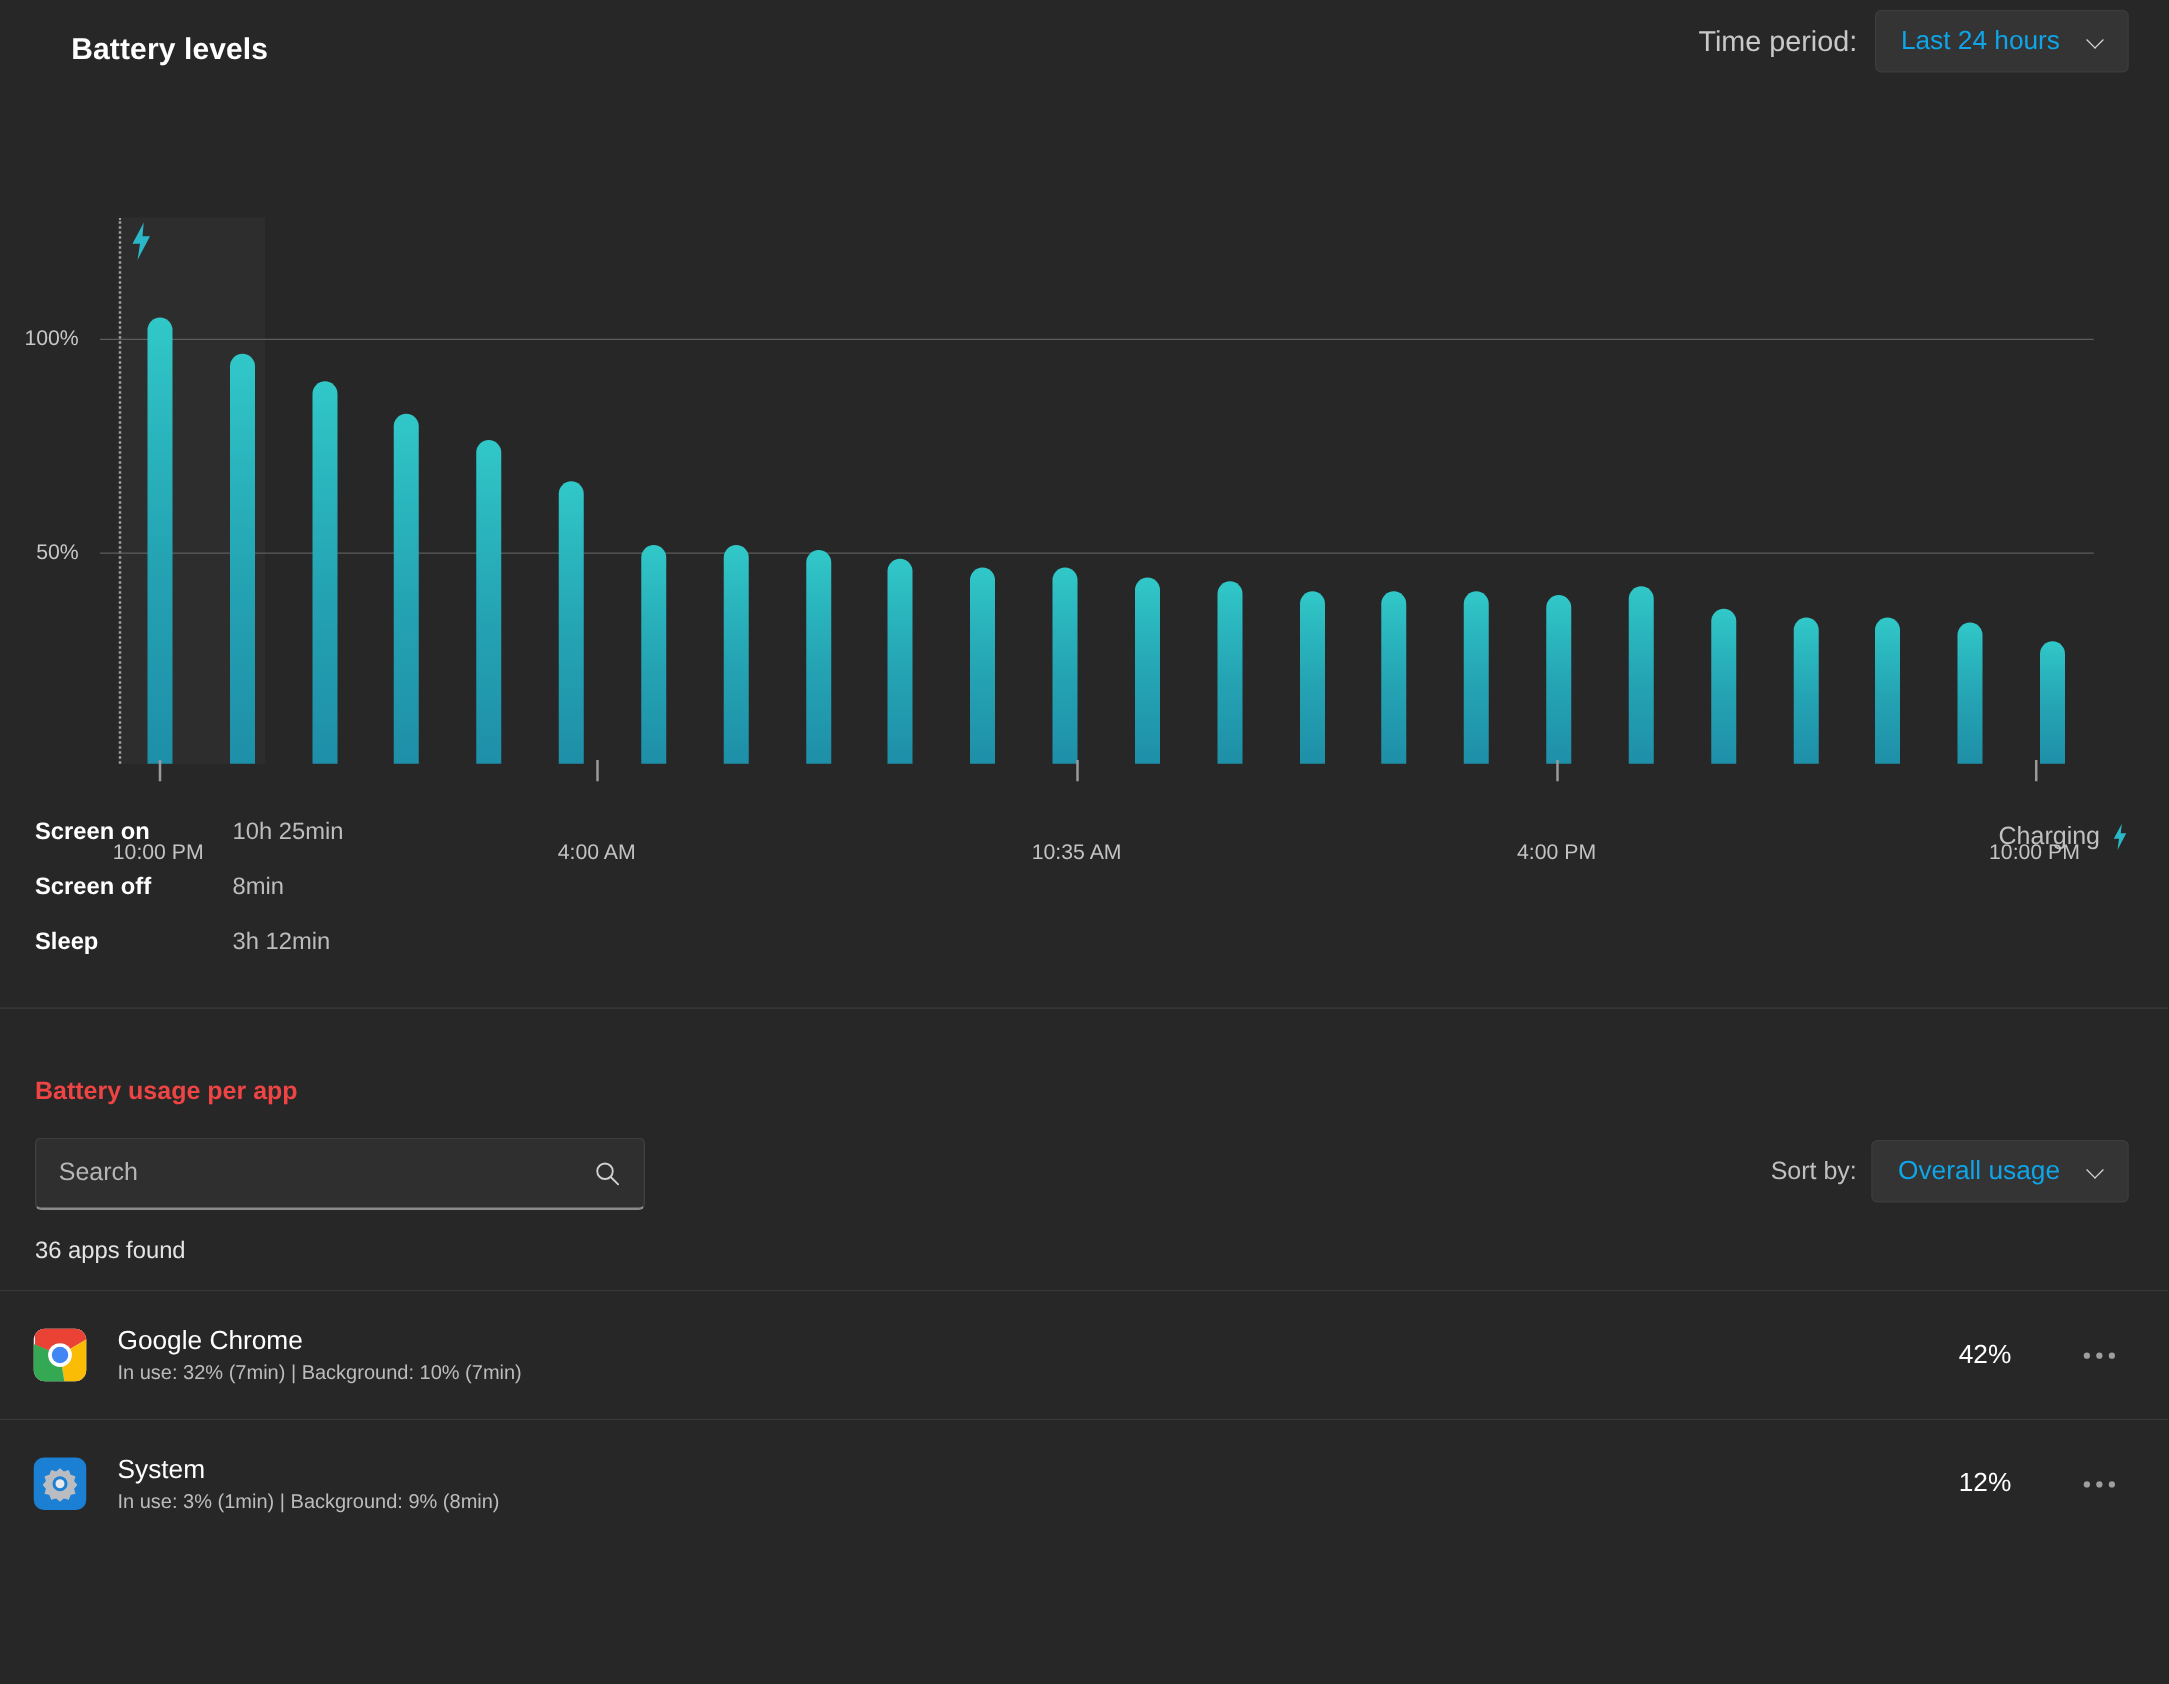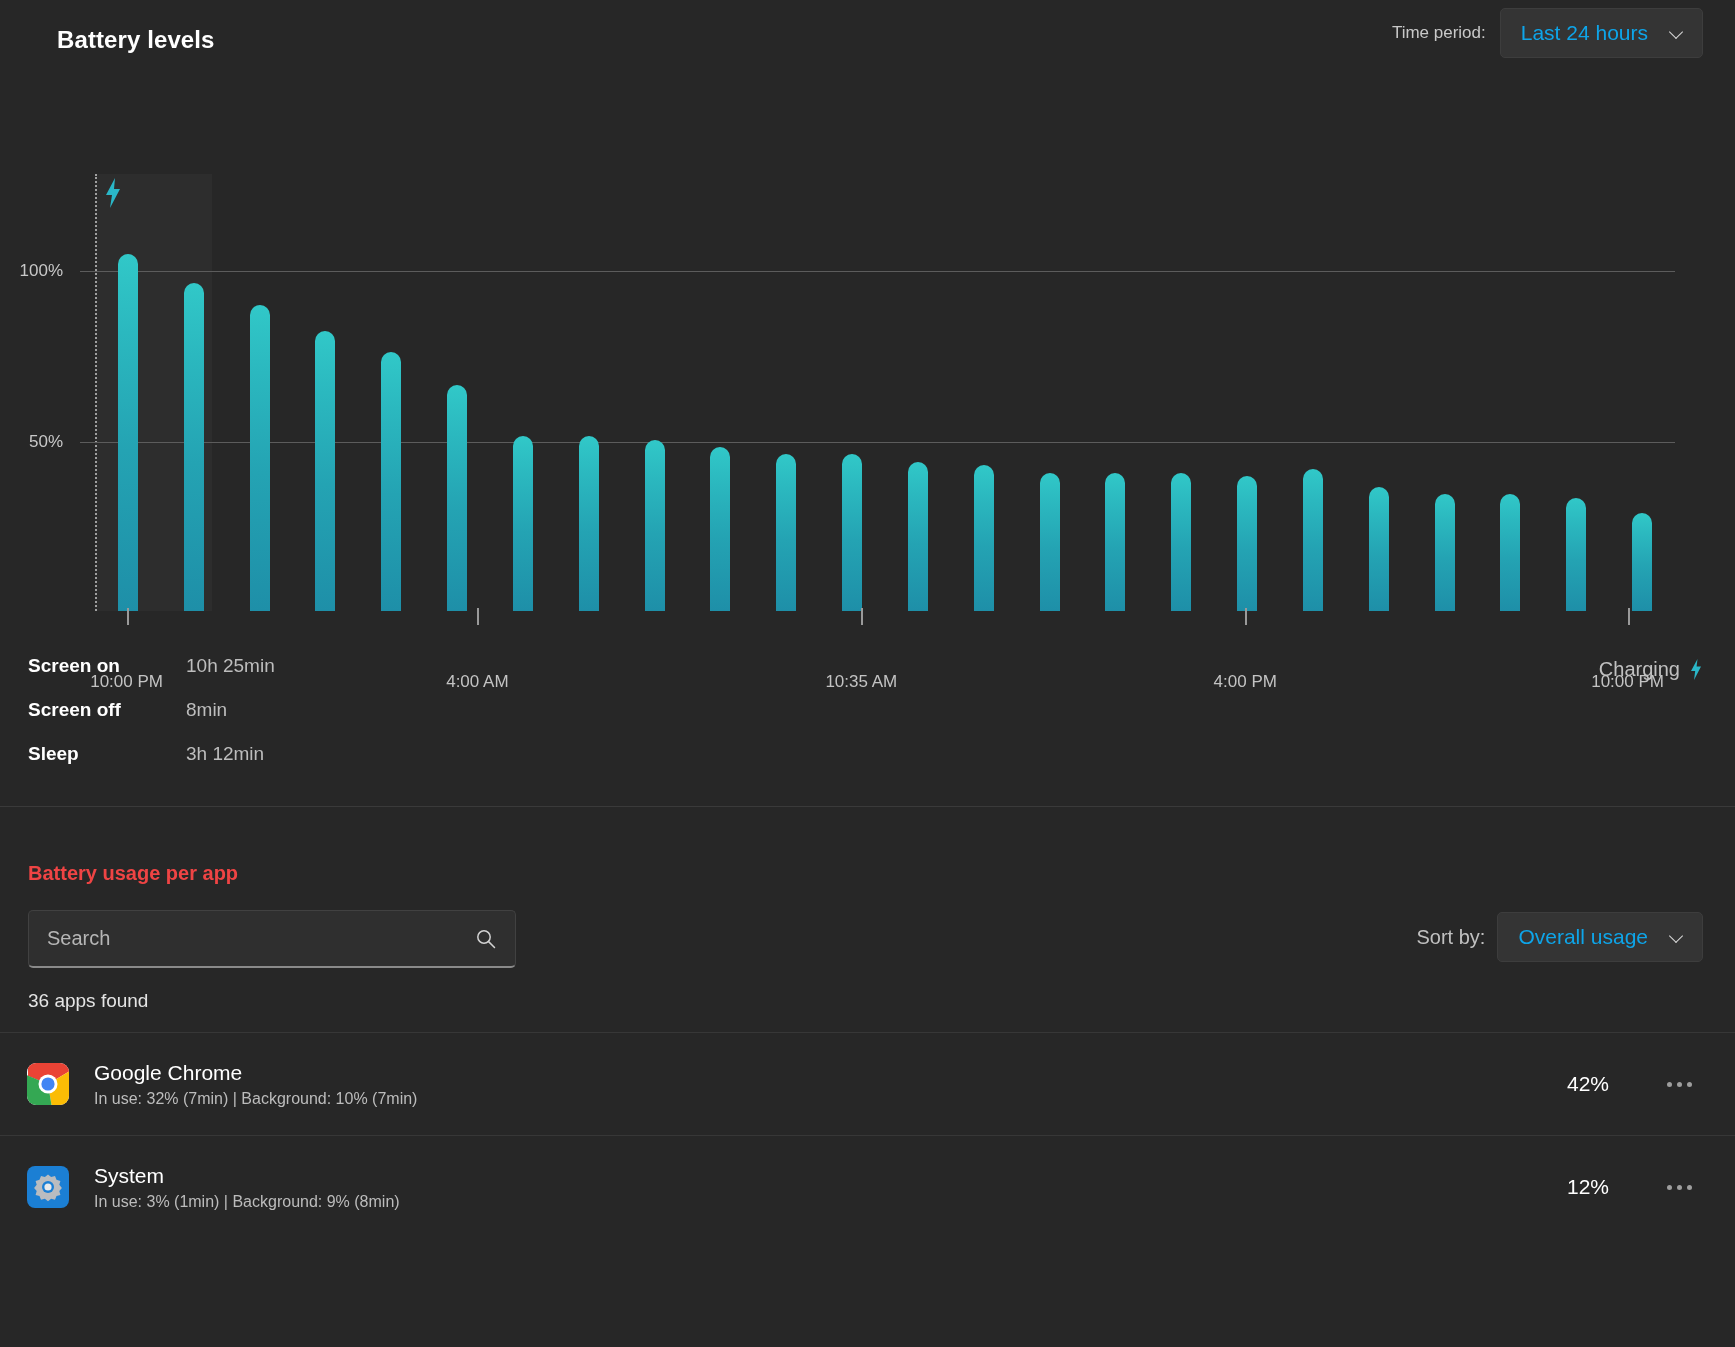--- a/index.html
+++ b/index.html
@@ -31,21 +31,21 @@
   }
   .time-period-wrap {
     position: absolute;
     right: 32px;
     top: 8px;
     display: flex;
     align-items: center;
     gap: 14px;
   }
   .time-period-label {
-    font-size: 17px;
+    font-size: 23px;
     color: #c8c8c8;
   }
   .dropdown {
     background: #343434;
     border: 1px solid #3d3d3d;
     border-radius: 5px;
     height: 50px;
     display: flex;
     align-items: center;
     padding: 0 16px 0 20px;

